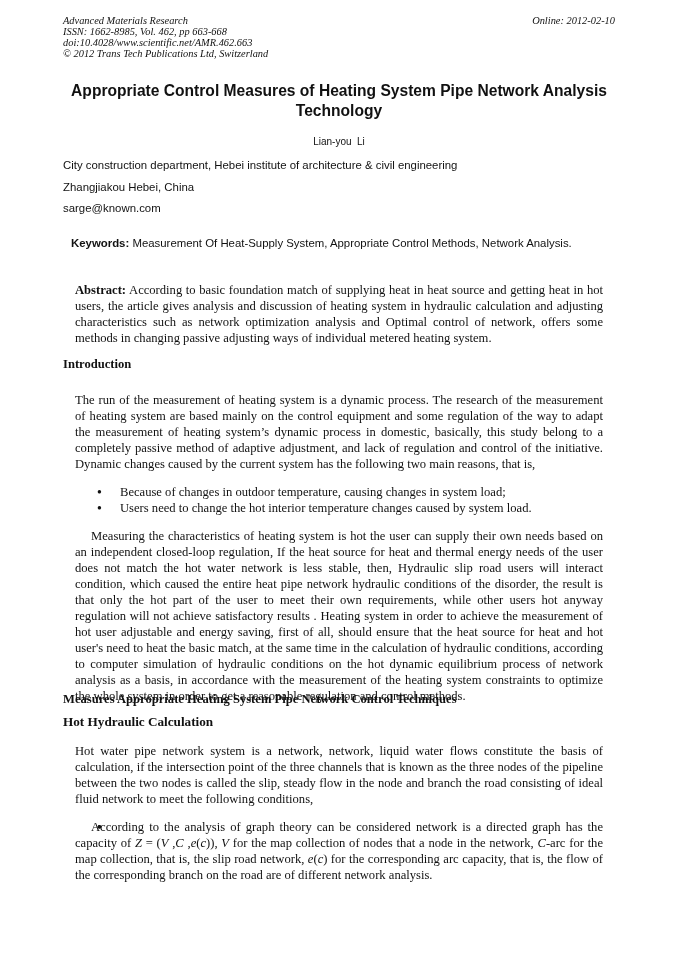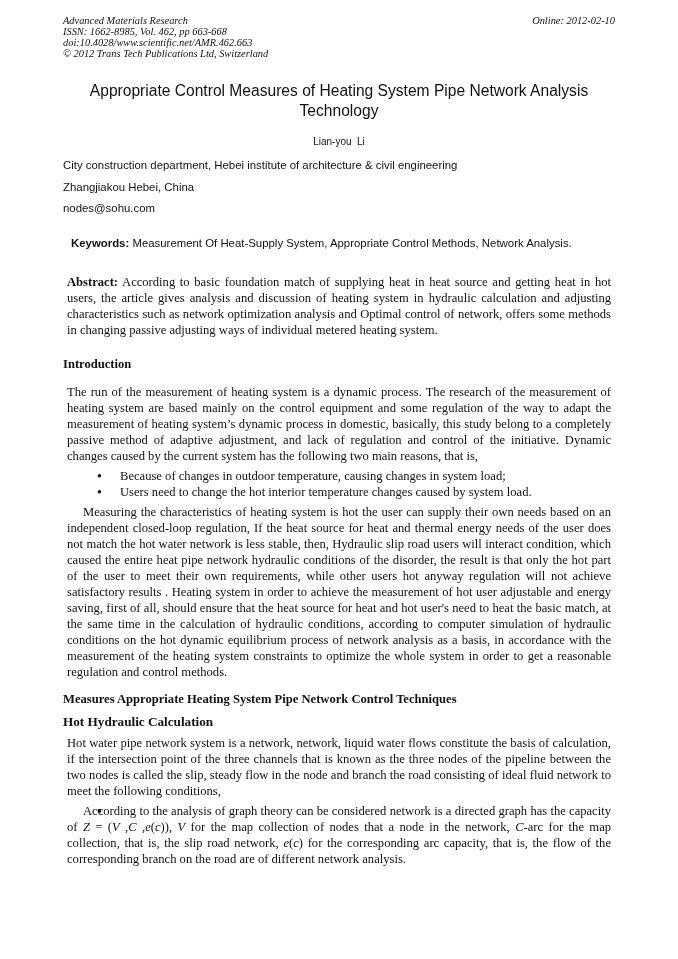--- a/index.html
+++ b/index.html
@@ -28,21 +28,21 @@
     .header-right { position: absolute; right: 0; top: 0; }
     .header-line { display: block; white-space: nowrap; }
 
     .title {
       position: absolute;
       left: 63px;
       top: 81px;
       width: 552px;
       text-align: center;
       font-family: "Liberation Sans", sans-serif;
-      font-weight: normal;
+      font-weight: bold;
       font-size: 15.6px;
       line-height: 20px;
     }
     .author {
       position: absolute;
       left: 63px; top: 133px; width: 552px;
       text-align: center;
       font-family: "Liberation Sans", sans-serif;
       font-size: 10px;
       line-height: 18px;
@@ -67,21 +67,21 @@
 
     .serif-block {
       position: absolute;
       left: 63px;
       width: 552px;
       font-family: "Liberation Serif", serif;
       font-size: 12.6px;
       line-height: 16px;
       text-align: justify;
     }
-    .serif-block p { margin: 4px; }
+    .serif-block p { margin: 12px; }
     .indent { text-indent: 16px; }
     .heading {
       position: absolute;
       left: 63px;
       font-family: "Liberation Serif", serif;
       font-weight: bold;
       font-size: 12.6px;
       line-height: 16px;
       white-space: nowrap;
     }
@@ -114,21 +114,21 @@
     <span class="header-line">doi:10.4028/www.scientific.net/AMR.462.663</span>
     <span class="header-line">© 2012 Trans Tech Publications Ltd, Switzerland</span>
   </div>
   <div class="header-right">Online: 2012-02-10</div>
 </div>
 
 <div class="title">Appropriate Control Measures of Heating System Pipe Network Analysis Technology</div>
 <div class="author" style="white-space:pre;">Lian-you  Li</div>
 <div class="affil" style="top:158px;">City construction department, Hebei institute of architecture &amp; civil engineering</div>
 <div class="affil" style="top:180px;">Zhangjiakou Hebei, China</div>
-<div class="affil" style="top:201px;">nodes@sohu.com</div>
+<div class="affil" style="top:201px;">sarge@known.com</div>
 
 <div class="keywords">
   <b>Keywords:</b><span> Measurement Of Heat-Supply System, Appropriate Control Methods, Network Analysis.</span>
 </div>
 
 <div class="serif-block" style="top:270px;">
   <p><span class="abstract-label">Abstract:</span><span> According to basic foundation match of supplying heat in heat source and getting heat in hot users, the article gives analysis and discussion of heating system in hydraulic calculation and adjusting characteristics such as network optimization analysis and Optimal control of network, offers some methods in changing passive adjusting ways of individual metered heating system.</span></p>
 </div>
 
 <div class="heading" style="top:356px;">Introduction</div>

